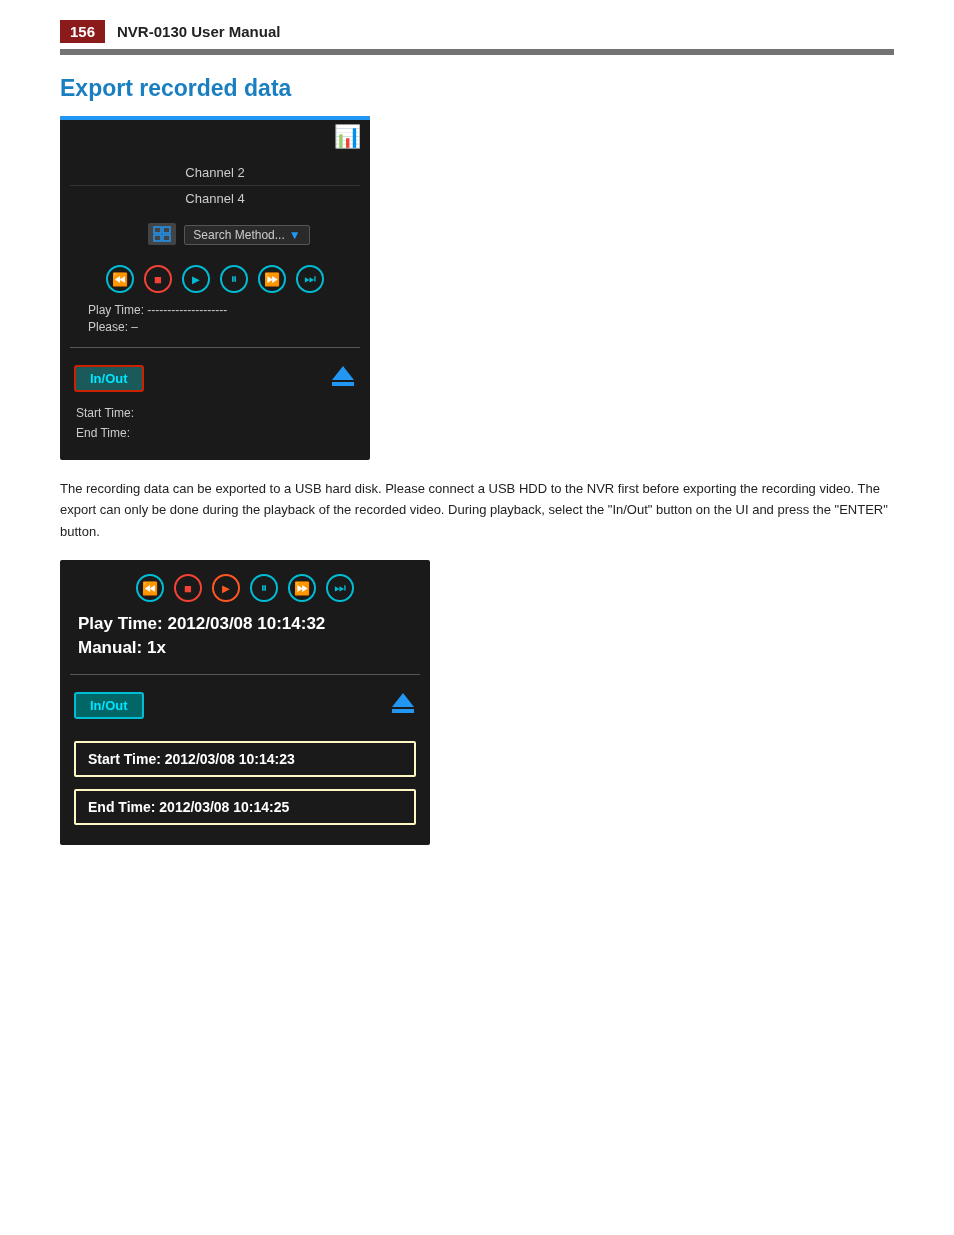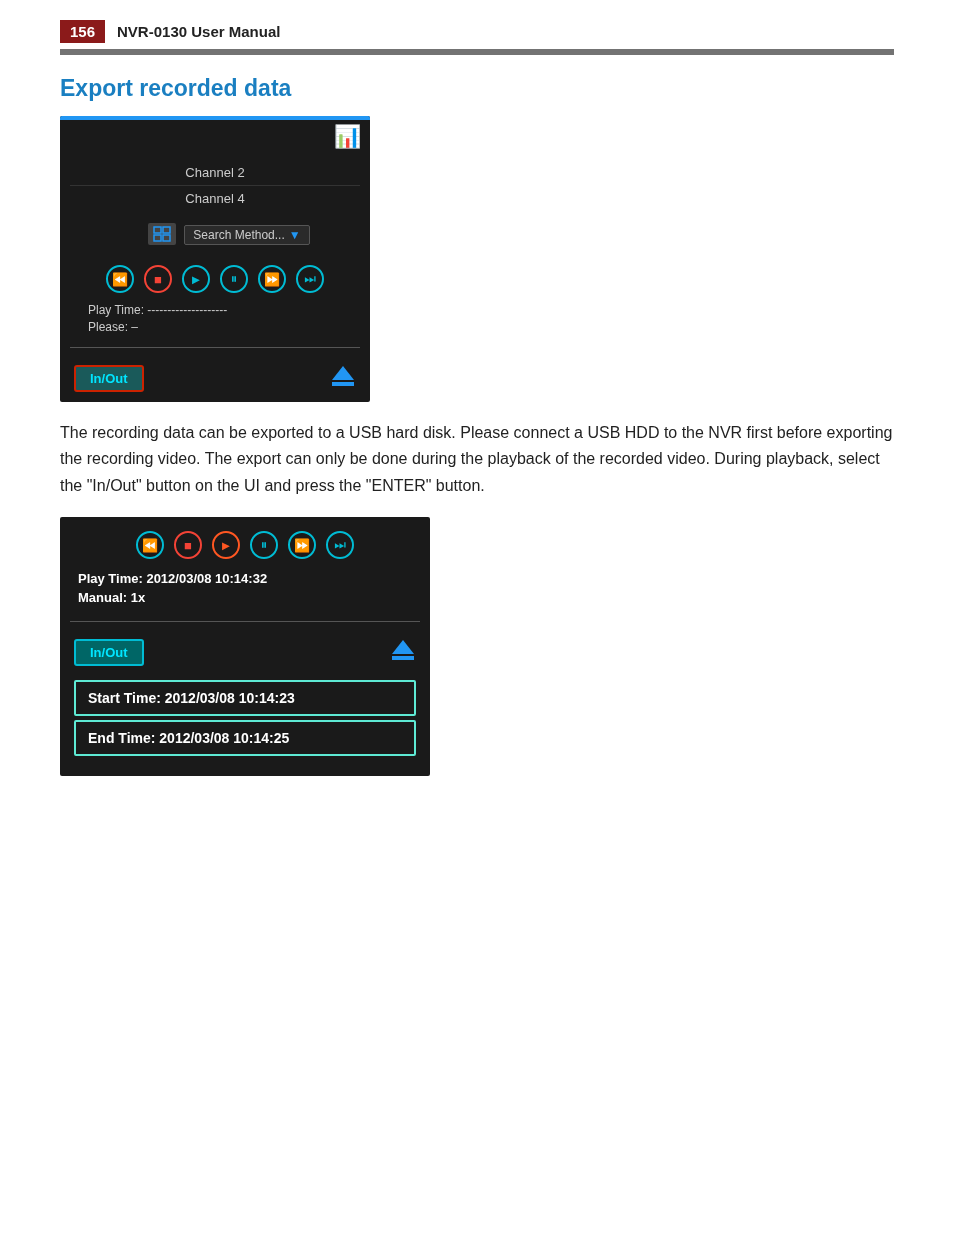--- a/index.html
+++ b/index.html
@@ -225,47 +225,47 @@
       border: 2px solid #00bcd4;
       color: #00e5ff;
       font-size: 13px;
       font-weight: bold;
       padding: 4px 14px;
       border-radius: 3px;
       cursor: pointer;
     }
 
     .time-box {
-      border: 2px solid #5eead4;
-      margin: 4px 14px;
+      border: 2px solid #fef9c3;
+      margin: 12px 14px;
       padding: 8px 12px;
       border-radius: 2px;
     }
 
     .time-box-text {
       color: #fff;
       font-size: 14px;
       font-weight: bold;
     }
 
     
     .body-text {
-      font-size: 16px;
+      font-size: 13px;
       line-height: 1.65;
       color: #222;
       margin-bottom: 18px;
     }
 
     .playback-info-2 {
       padding: 6px 18px;
     }
 
     .playback-info-line-2 {
       color: #fff;
-      font-size: 13px;
+      font-size: 17px;
       font-weight: bold;
       margin-bottom: 4px;
     }
   </style>
 </head>
 <body>
 
 <div class="page-container">
 
   <div class="page-header">
@@ -323,20 +323,24 @@
     <div class="inout-row">
       <button class="inout-btn">In/Out</button>
       <span class="eject-icon">
         <svg width="26" height="26" viewBox="0 0 26 26">
           <polygon points="13,4 24,18 2,18" fill="#2196f3"></polygon>
           <rect x="2" y="20" width="22" height="4" fill="#2196f3"></rect>
         </svg>
       </span>
     </div>
 
+    <div class="time-section">
+      <div class="time-line">Start Time:</div>
+      <div class="time-line">End Time:</div>
+    </div>
 
   </div>
 
   <p class="body-text">The recording data can be exported to a USB hard disk. Please connect a USB HDD to the NVR first before exporting the recording video. The export can only be done during the playback of the recorded video. During playback, select the "In/Out" button on the UI and press the "ENTER" button.</p>
 
   <div class="screenshot screenshot-2">
 
     <div class="playback-controls" style="padding-top:14px;">
       <div class="ctrl-btn">⏪</div>
       <div class="ctrl-btn red-circle">■</div>

